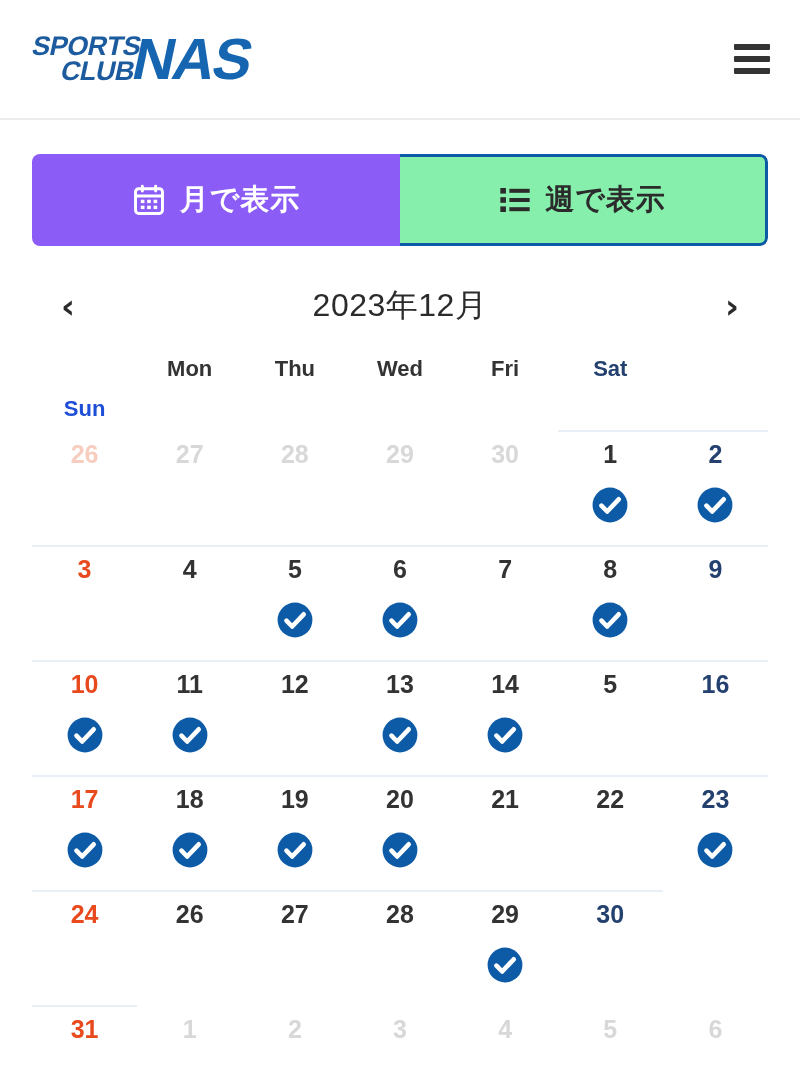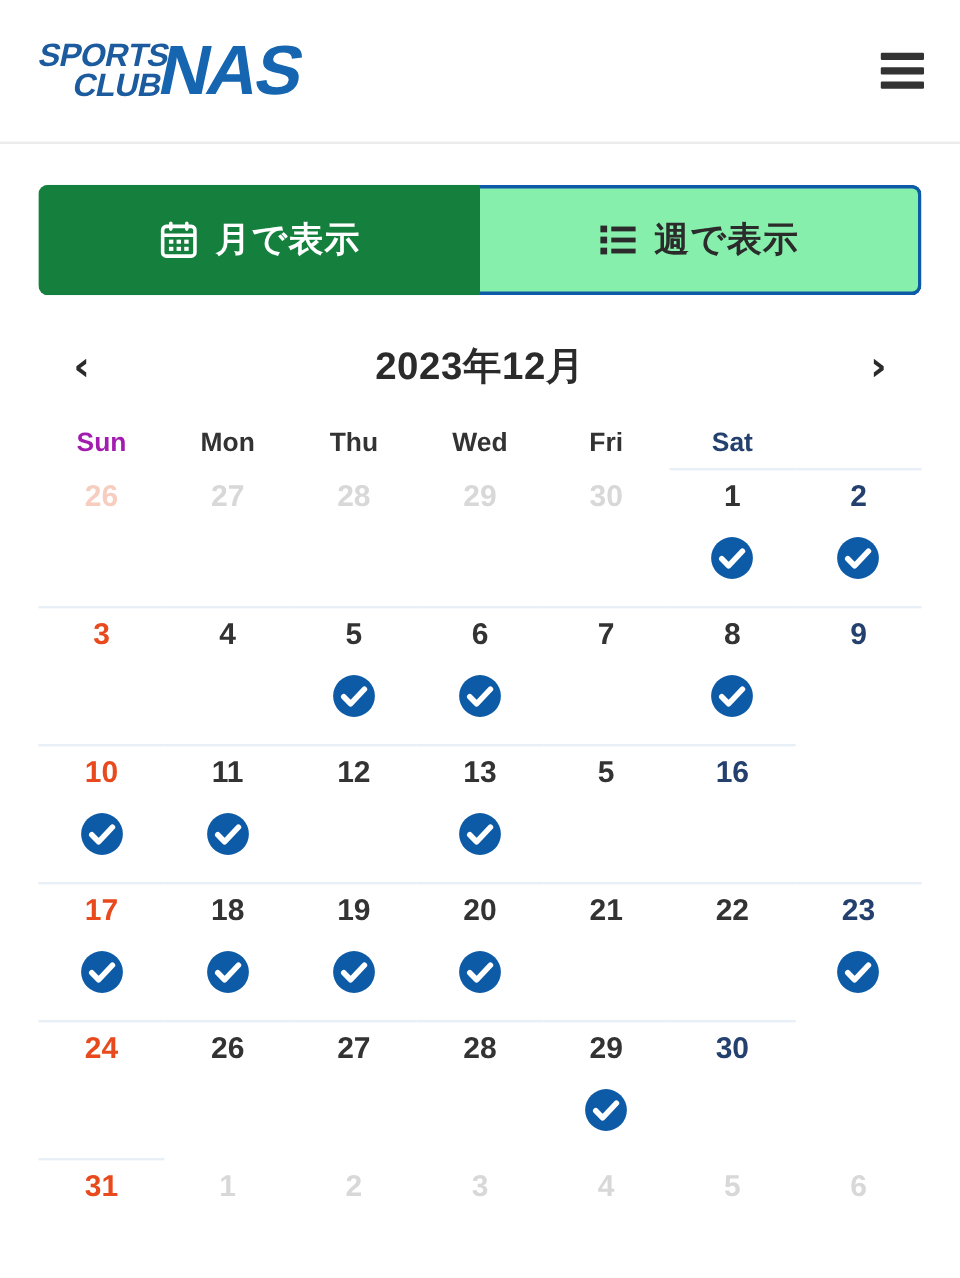--- a/index.html
+++ b/index.html
@@ -88,21 +88,21 @@
     display: flex;
     align-items: center;
     justify-content: center;
     gap: 14px;
     font-size: 29px;
     font-weight: bold;
     cursor: pointer;
     letter-spacing: 1px;
   }
   .tab-active {
-    background: #15803d;
+    background: #8b5cf6;
     color: #ffffff;
   }
   .tab-inactive {
     background: #86efac;
     color: #2b2b2b;
     border: 3px solid #0d5ba6;
     border-left: none;
     border-radius: 0 8px 8px 0;
   }
   .tab-icon { display: flex; align-items: center; }
@@ -120,41 +120,41 @@
     font-weight: bold;
     color: #2b2b2b;
     cursor: pointer;
     width: 40px;
     text-align: center;
     line-height: 1;
     font-family: "DejaVu Sans", sans-serif;
   }
   .month-title {
     font-size: 32px;
-    font-weight: bold;
+    font-weight: normal;
     color: #2b2b2b;
     letter-spacing: 0.5px;
   }
 
   
   .calendar {
     margin: 26px 32px 0 32px;
   }
   .cal-row {
     display: grid;
     grid-template-columns: repeat(7, 1fr);
   }
   .weekday {
     text-align: center;
     font-size: 22px;
     font-weight: bold;
     padding-bottom: 8px;
     font-family: "Liberation Sans", "DejaVu Sans", sans-serif;
   }
-  .wd-sun { color: #a21caf; }
+  .wd-sun { color: #1d4ed8; margin-top: 40px; }
   .wd-sat { color: #23406e; }
   .wd-day { color: #333333; }
 
   .daycell {
     height: 115px;
     display: flex;
     flex-direction: column;
     align-items: center;
     padding-top: 12px;
     position: relative;
@@ -348,20 +348,27 @@
           <div class="check check-hidden"></div>
         </div>
         <div class="daycell has-line">
           <div class="daynum d-day">13</div>
           <div class="check"><svg viewBox="0 0 24 24" width="38" height="38">
               <circle cx="12" cy="12" r="11" fill="#0d5ba6"></circle>
               <path d="M6.6 12.4l3.6 3.7 7.3-7.7" stroke="#ffffff" stroke-width="2.9" fill="none" stroke-linecap="round" stroke-linejoin="round"></path>
             </svg></div>
         </div>
         <div class="daycell has-line">
+          <div class="daynum d-day">14</div>
+          <div class="check"><svg viewBox="0 0 24 24" width="38" height="38">
+              <circle cx="12" cy="12" r="11" fill="#0d5ba6"></circle>
+              <path d="M6.6 12.4l3.6 3.7 7.3-7.7" stroke="#ffffff" stroke-width="2.9" fill="none" stroke-linecap="round" stroke-linejoin="round"></path>
+            </svg></div>
+        </div>
+        <div class="daycell has-line">
           <div class="daynum d-day">5</div>
           <div class="check check-hidden"></div>
         </div>
         <div class="daycell has-line">
           <div class="daynum d-sat">16</div>
           <div class="check check-hidden"></div>
         </div>
       </div>
       <div class="cal-row">
         <div class="daycell has-line">

